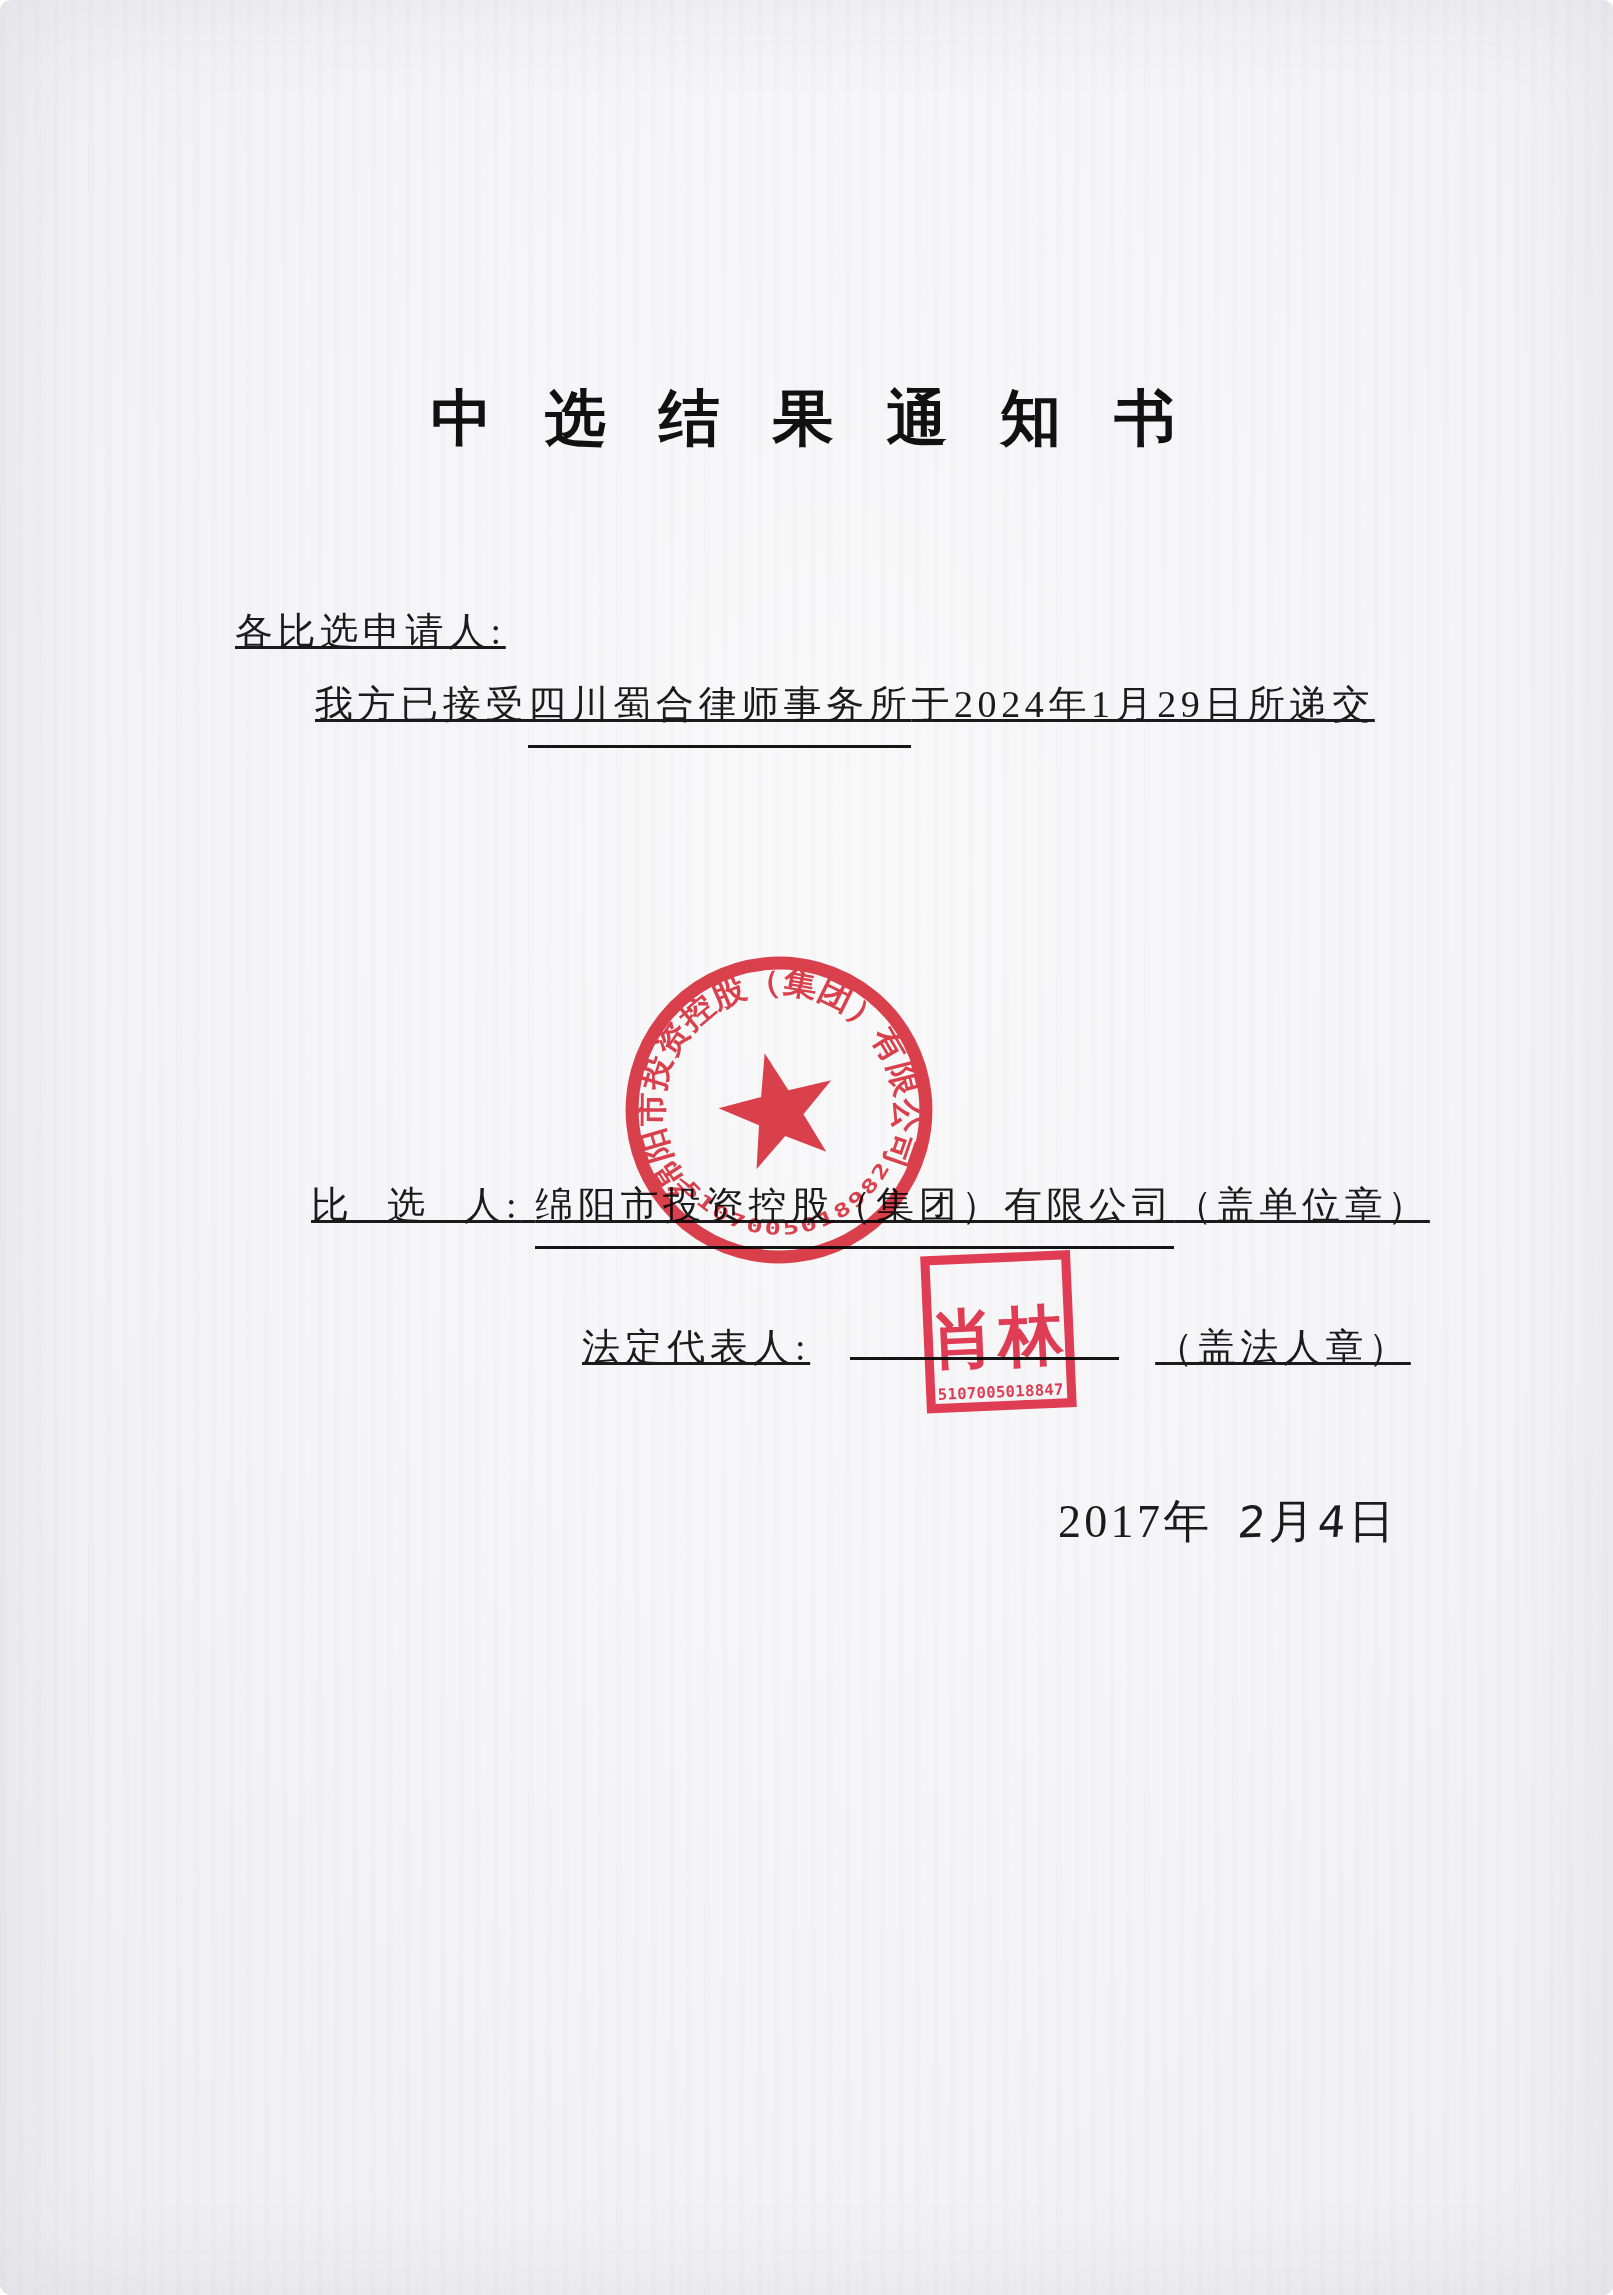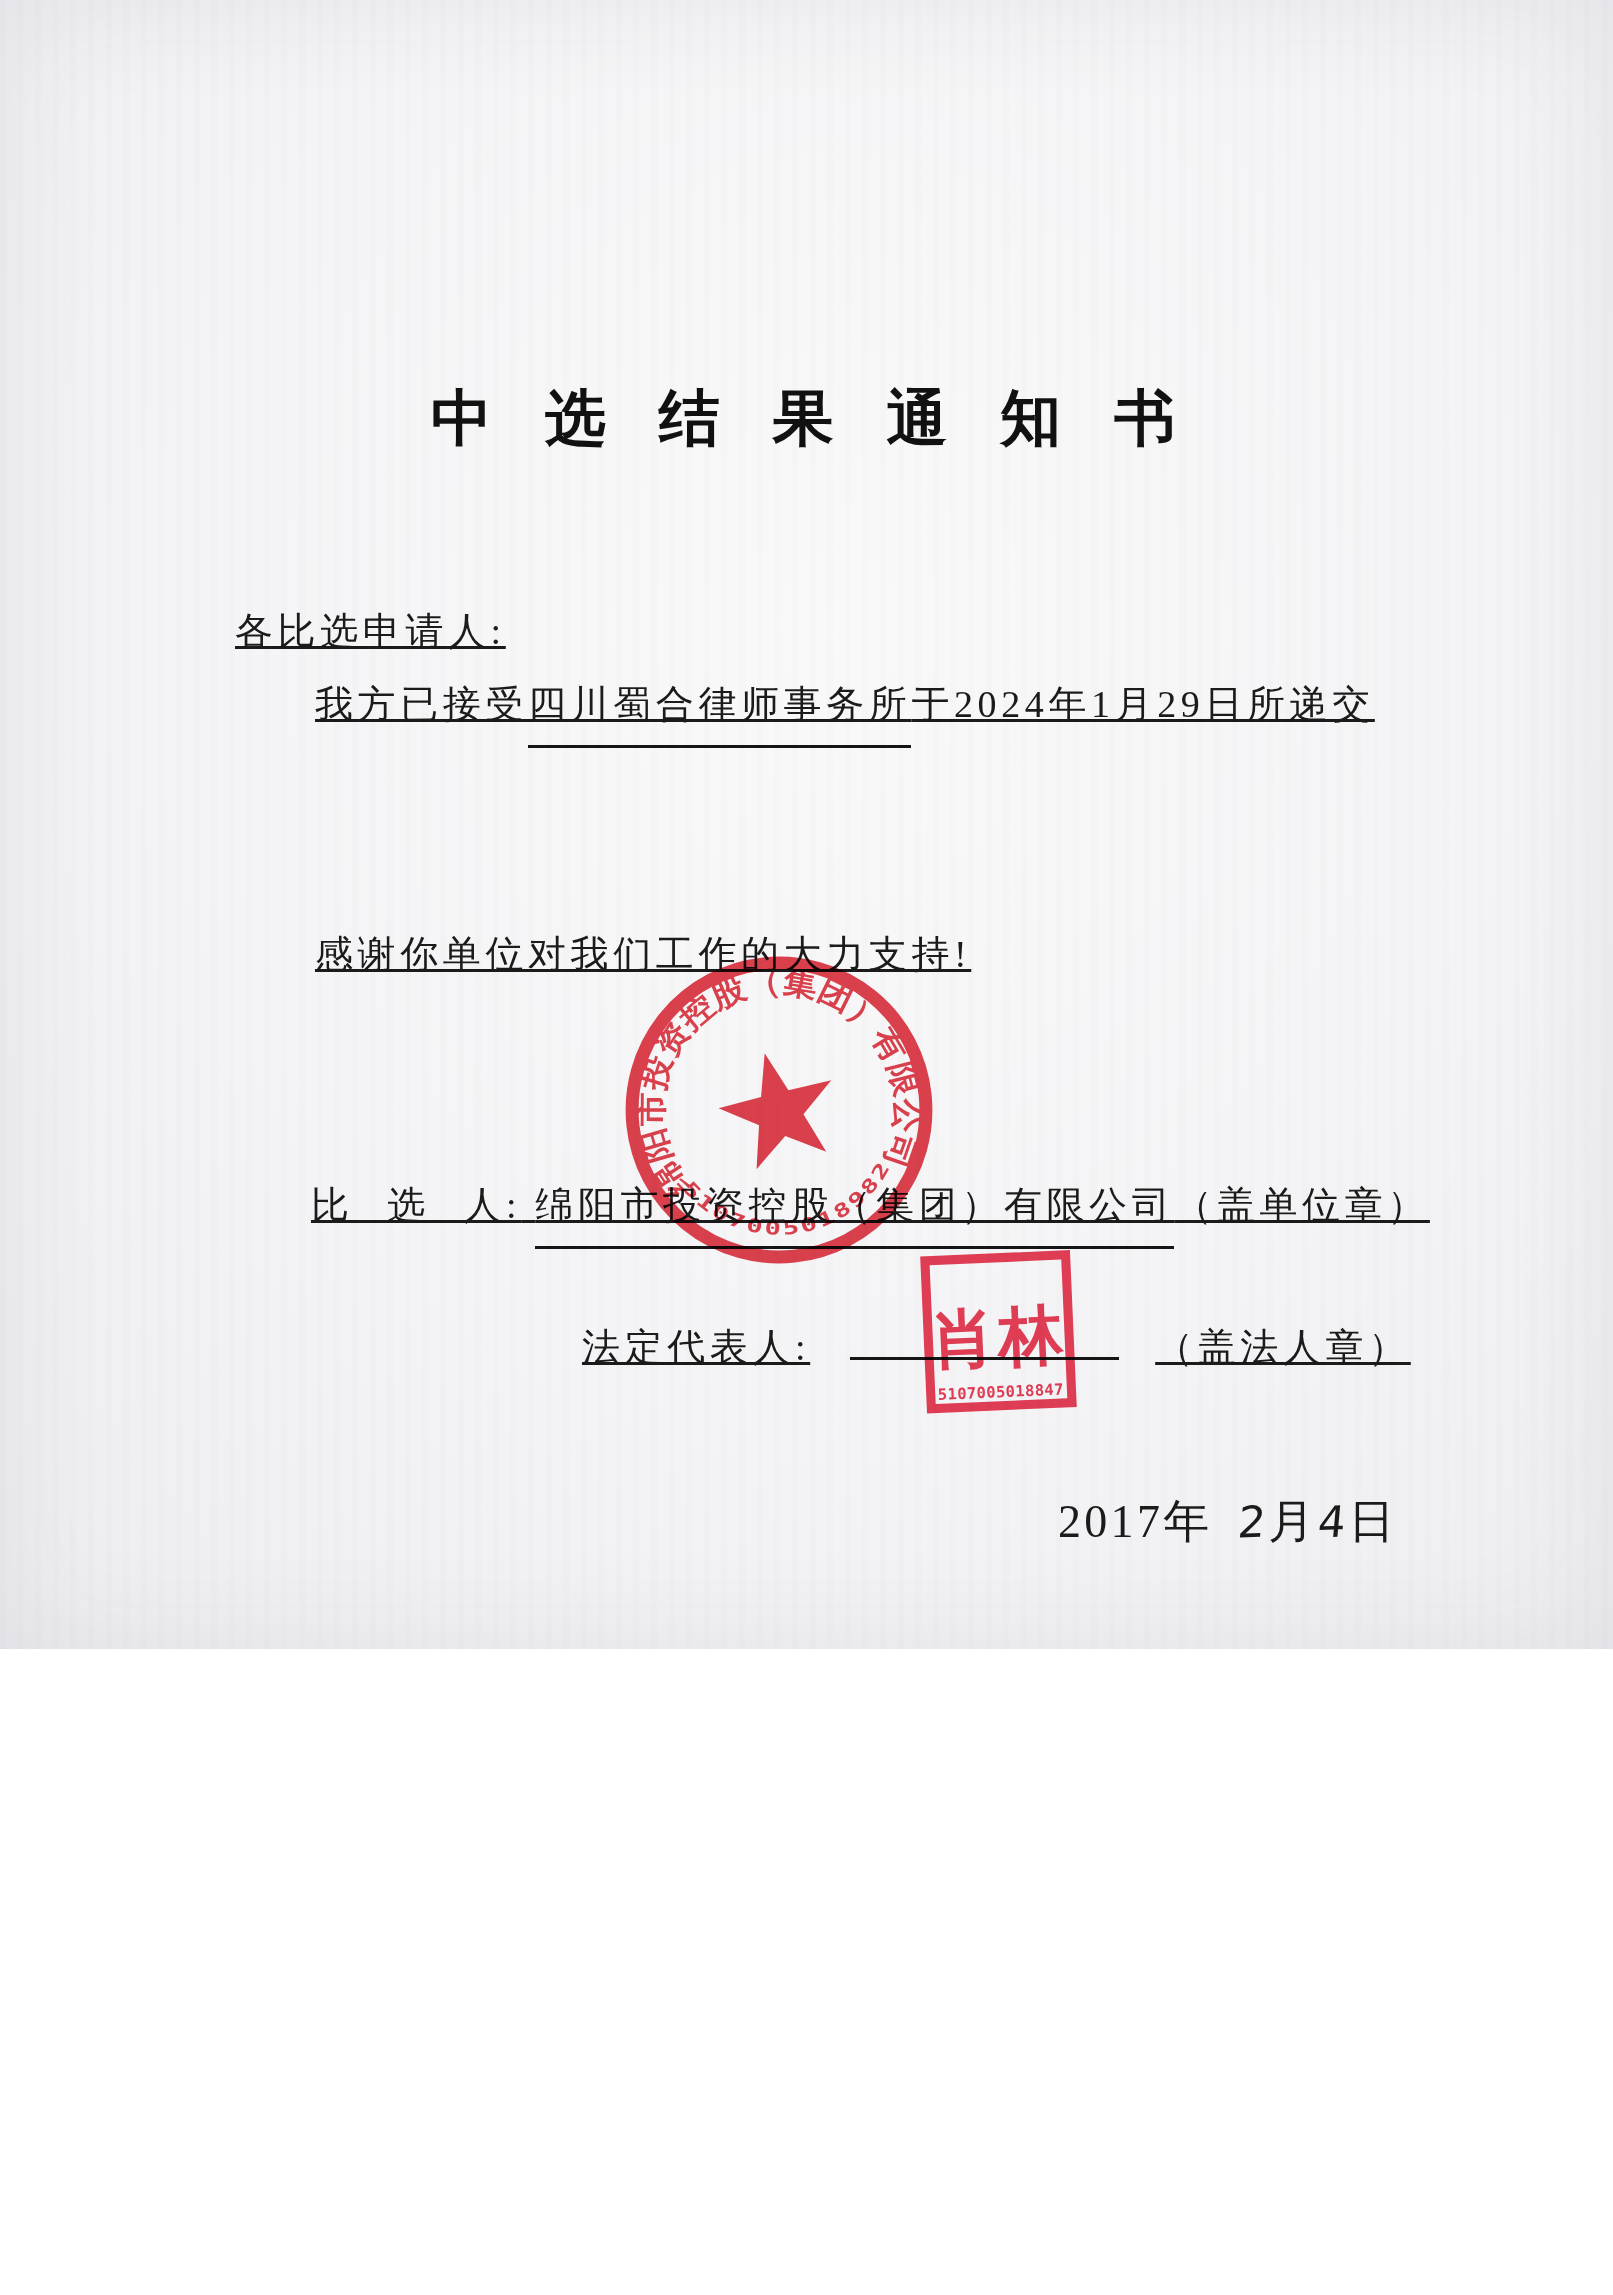--- a/index.html
+++ b/index.html
@@ -8,24 +8,25 @@
     --stamp-red:#e62e48;
     --paper:#f4f4f6;
   }
   html,body{margin:0;padding:0;}
   body{
     width:1614px;height:2295px;
     font-family:"Liberation Serif","DejaVu Serif",serif;
     color:var(--ink);
   }
   .page{
-    position:relative;width:1614px;height:1649px;overflow:hidden;
+    position:relative;width:1614px;height:2295px;overflow:hidden;
     background:
       radial-gradient(ellipse at 52% 38%, #f9f9fa 0%, #f4f4f6 55%, #ededf0 100%);
     box-shadow:inset 0 0 117px rgba(60,60,80,0.07);
+    border-radius:11px;
   }
   .page::before{
     content:"";position:absolute;inset:0;pointer-events:none;
     background:repeating-linear-gradient(90deg, rgba(30,30,60,0.013) 0 5.9px, transparent 5.9px 17.6px);
   }
   .title{
     position:absolute;left:0;right:0;top:385px;margin:0;
     text-align:center;
     font-size:61px;font-weight:bold;color:#111;
     letter-spacing:7.8px;word-spacing:22px;line-height:1.1;
@@ -74,21 +75,20 @@
   <h1 class="title">中 选 结 果 通 知 书</h1>
 
   <div class="bodyline" style="left:235px;top:608px;">各比选申请人:</div>
 
   <div class="bodyline" style="left:315px;top:681px;">
     <span>我方已接受</span><span class="u">四川蜀合律师事务所</span><span>于2024年1月29日所递交</span>
   </div>
 
 
 
-  <div class="bodyline" style="left:315px;top:931px;">感谢你单位对我们工作的大力支持!</div>
 
   <div class="bodyline" style="left:311px;top:1182px;">
     <span class="label-spaced">比 选 人:</span>
     <span class="u">绵阳市投资控股（集团）有限公司</span><span>（盖单位章）</span>
   </div>
 
   <div class="bodyline" style="left:582px;top:1317px;">
     <span>法定代表人:</span><span class="blank-line"></span><span class="legal-suffix">（盖法人章）</span>
   </div>
 

